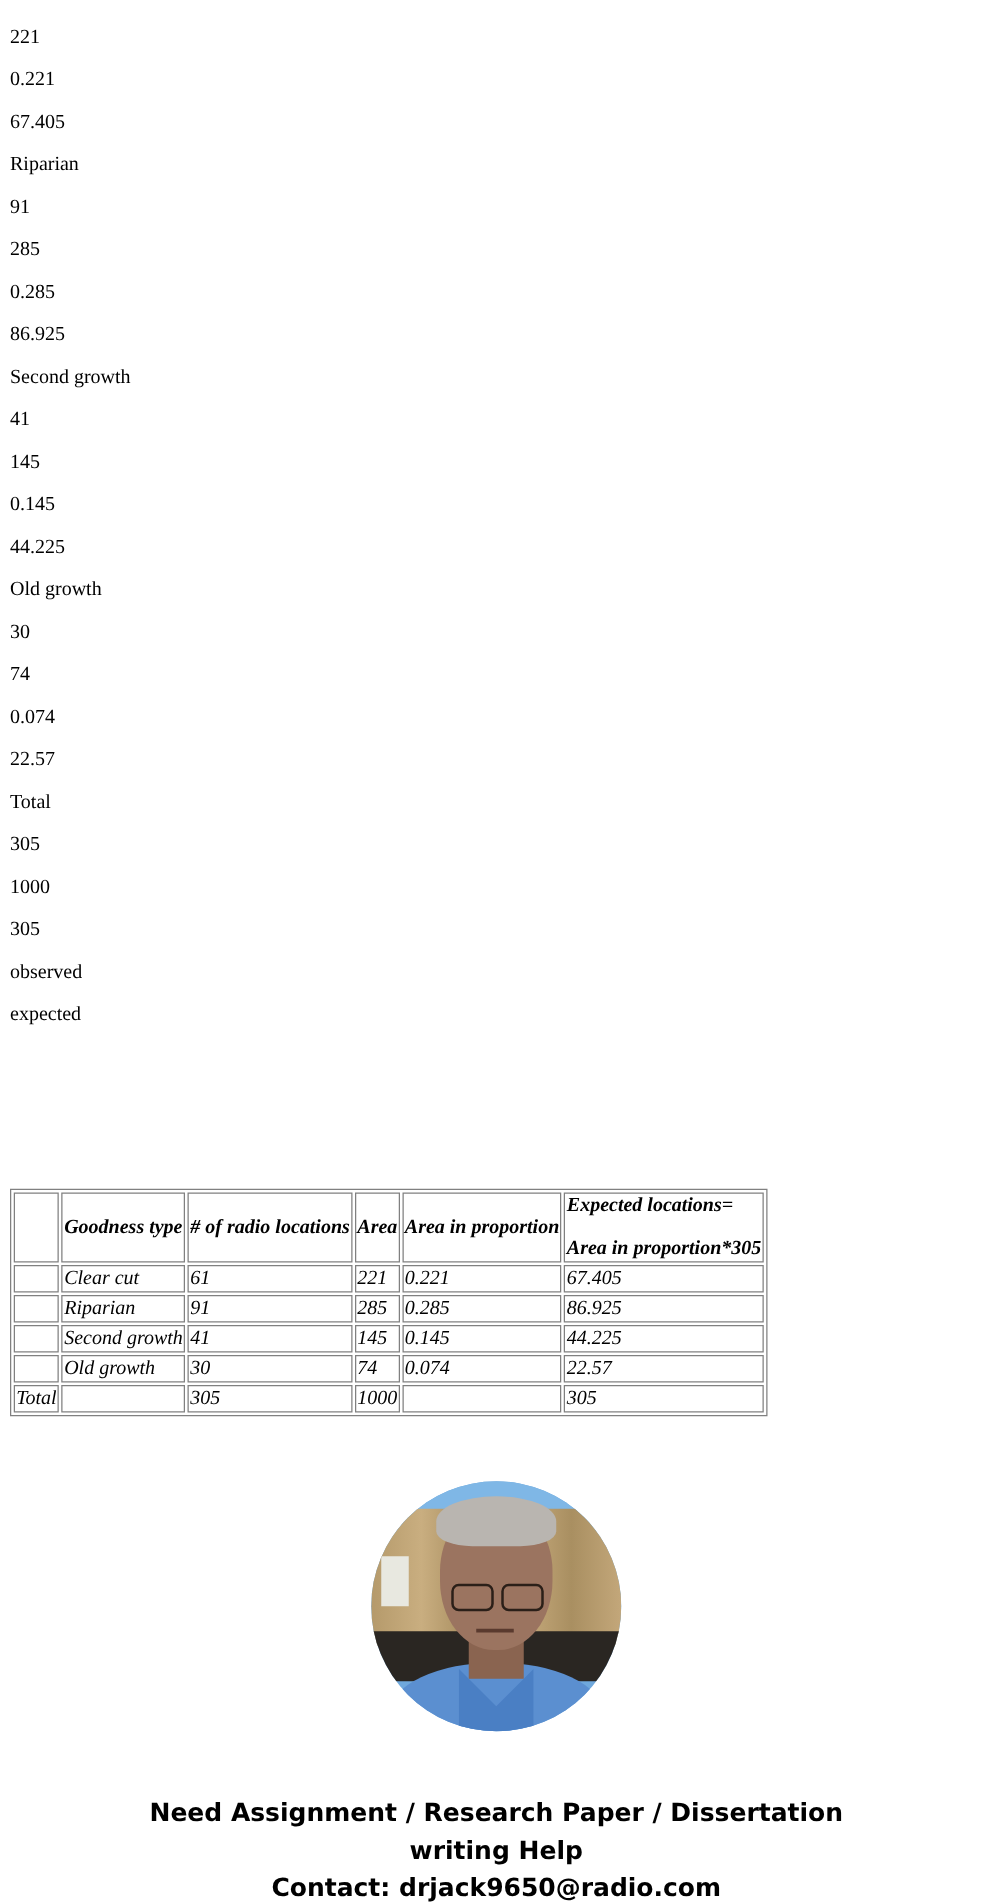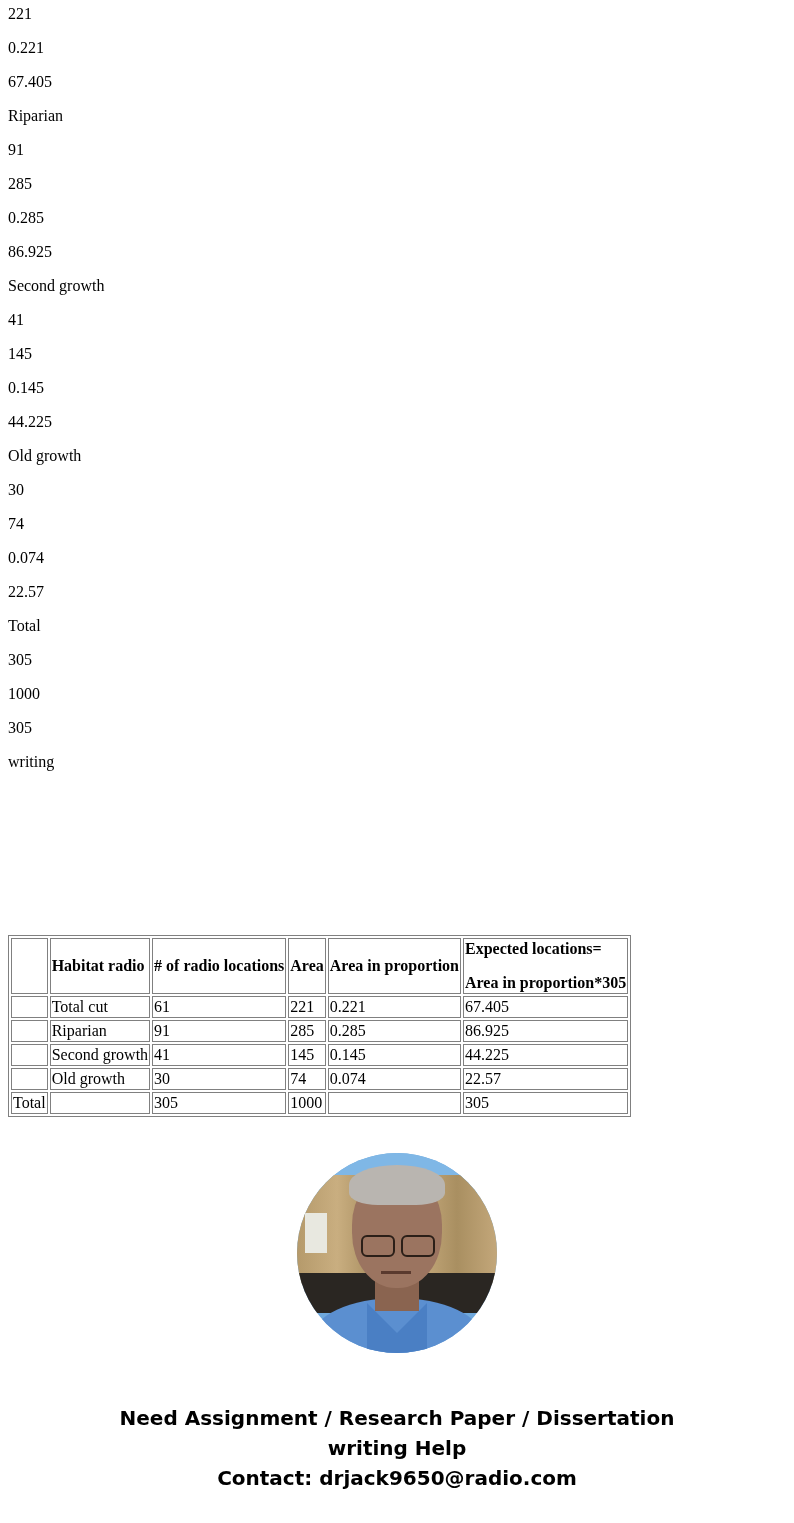--- a/index.html
+++ b/index.html
@@ -7,21 +7,21 @@
       padding: 0;
       background: #ffffff;
       width: 794px;
     }
     body {
       font-family: "Liberation Serif", serif;
       font-size: 16px;
       color: #000;
     }
     .content {
-      padding: 0 8px;
+      padding: 16px 8px;
     }
     .para {
       margin: 0;
       height: 34px;
       line-height: 28px;
       white-space: nowrap;
       position: relative;
       top: -14px;
     }
     .lines {
@@ -36,20 +36,21 @@
       margin-top: 15px;
       font-family: "Liberation Serif", serif;
       font-size: 16px;
     }
     table.data-table td, table.data-table th {
       border: 1px solid #808080;
       padding: 1px;
       text-align: left;
       vertical-align: middle;
       white-space: nowrap;
+      font-style: italic;
     }
     table.data-table th {
       font-weight: bold;
     }
     .th-multi span {
       display: block;
       line-height: 18px;
     }
     .th-multi .gap {
       height: 16px;
@@ -110,40 +111,41 @@
     <p class="para">44.225</p>
     <p class="para">Old growth</p>
     <p class="para">30</p>
     <p class="para">74</p>
     <p class="para">0.074</p>
     <p class="para">22.57</p>
     <p class="para">Total</p>
     <p class="para">305</p>
     <p class="para">1000</p>
     <p class="para">305</p>
-    <p class="para">writing</p>
+    <p class="para">observed</p>
+    <p class="para">expected</p>
   </div>
 
   <table class="data-table">
     <tbody>
         <tr>
       <th style="width:30px;height:50px;"></th>
-      <th>Habitat radio</th>
+      <th>Goodness type</th>
       <th># of radio locations</th>
       <th>Area</th>
       <th>Area in proportion</th>
       <th class="th-multi">
         <span>Expected locations=</span>
         <span class="gap"></span>
         <span>Area in proportion*305</span>
       </th>
     </tr>
     <tr>
       <td></td>
-      <td>Total cut</td>
+      <td>Clear cut</td>
       <td>61</td>
       <td>221</td>
       <td>0.221</td>
       <td>67.405</td>
     </tr>
     <tr>
       <td></td>
       <td>Riparian</td>
       <td>91</td>
       <td>285</td>

